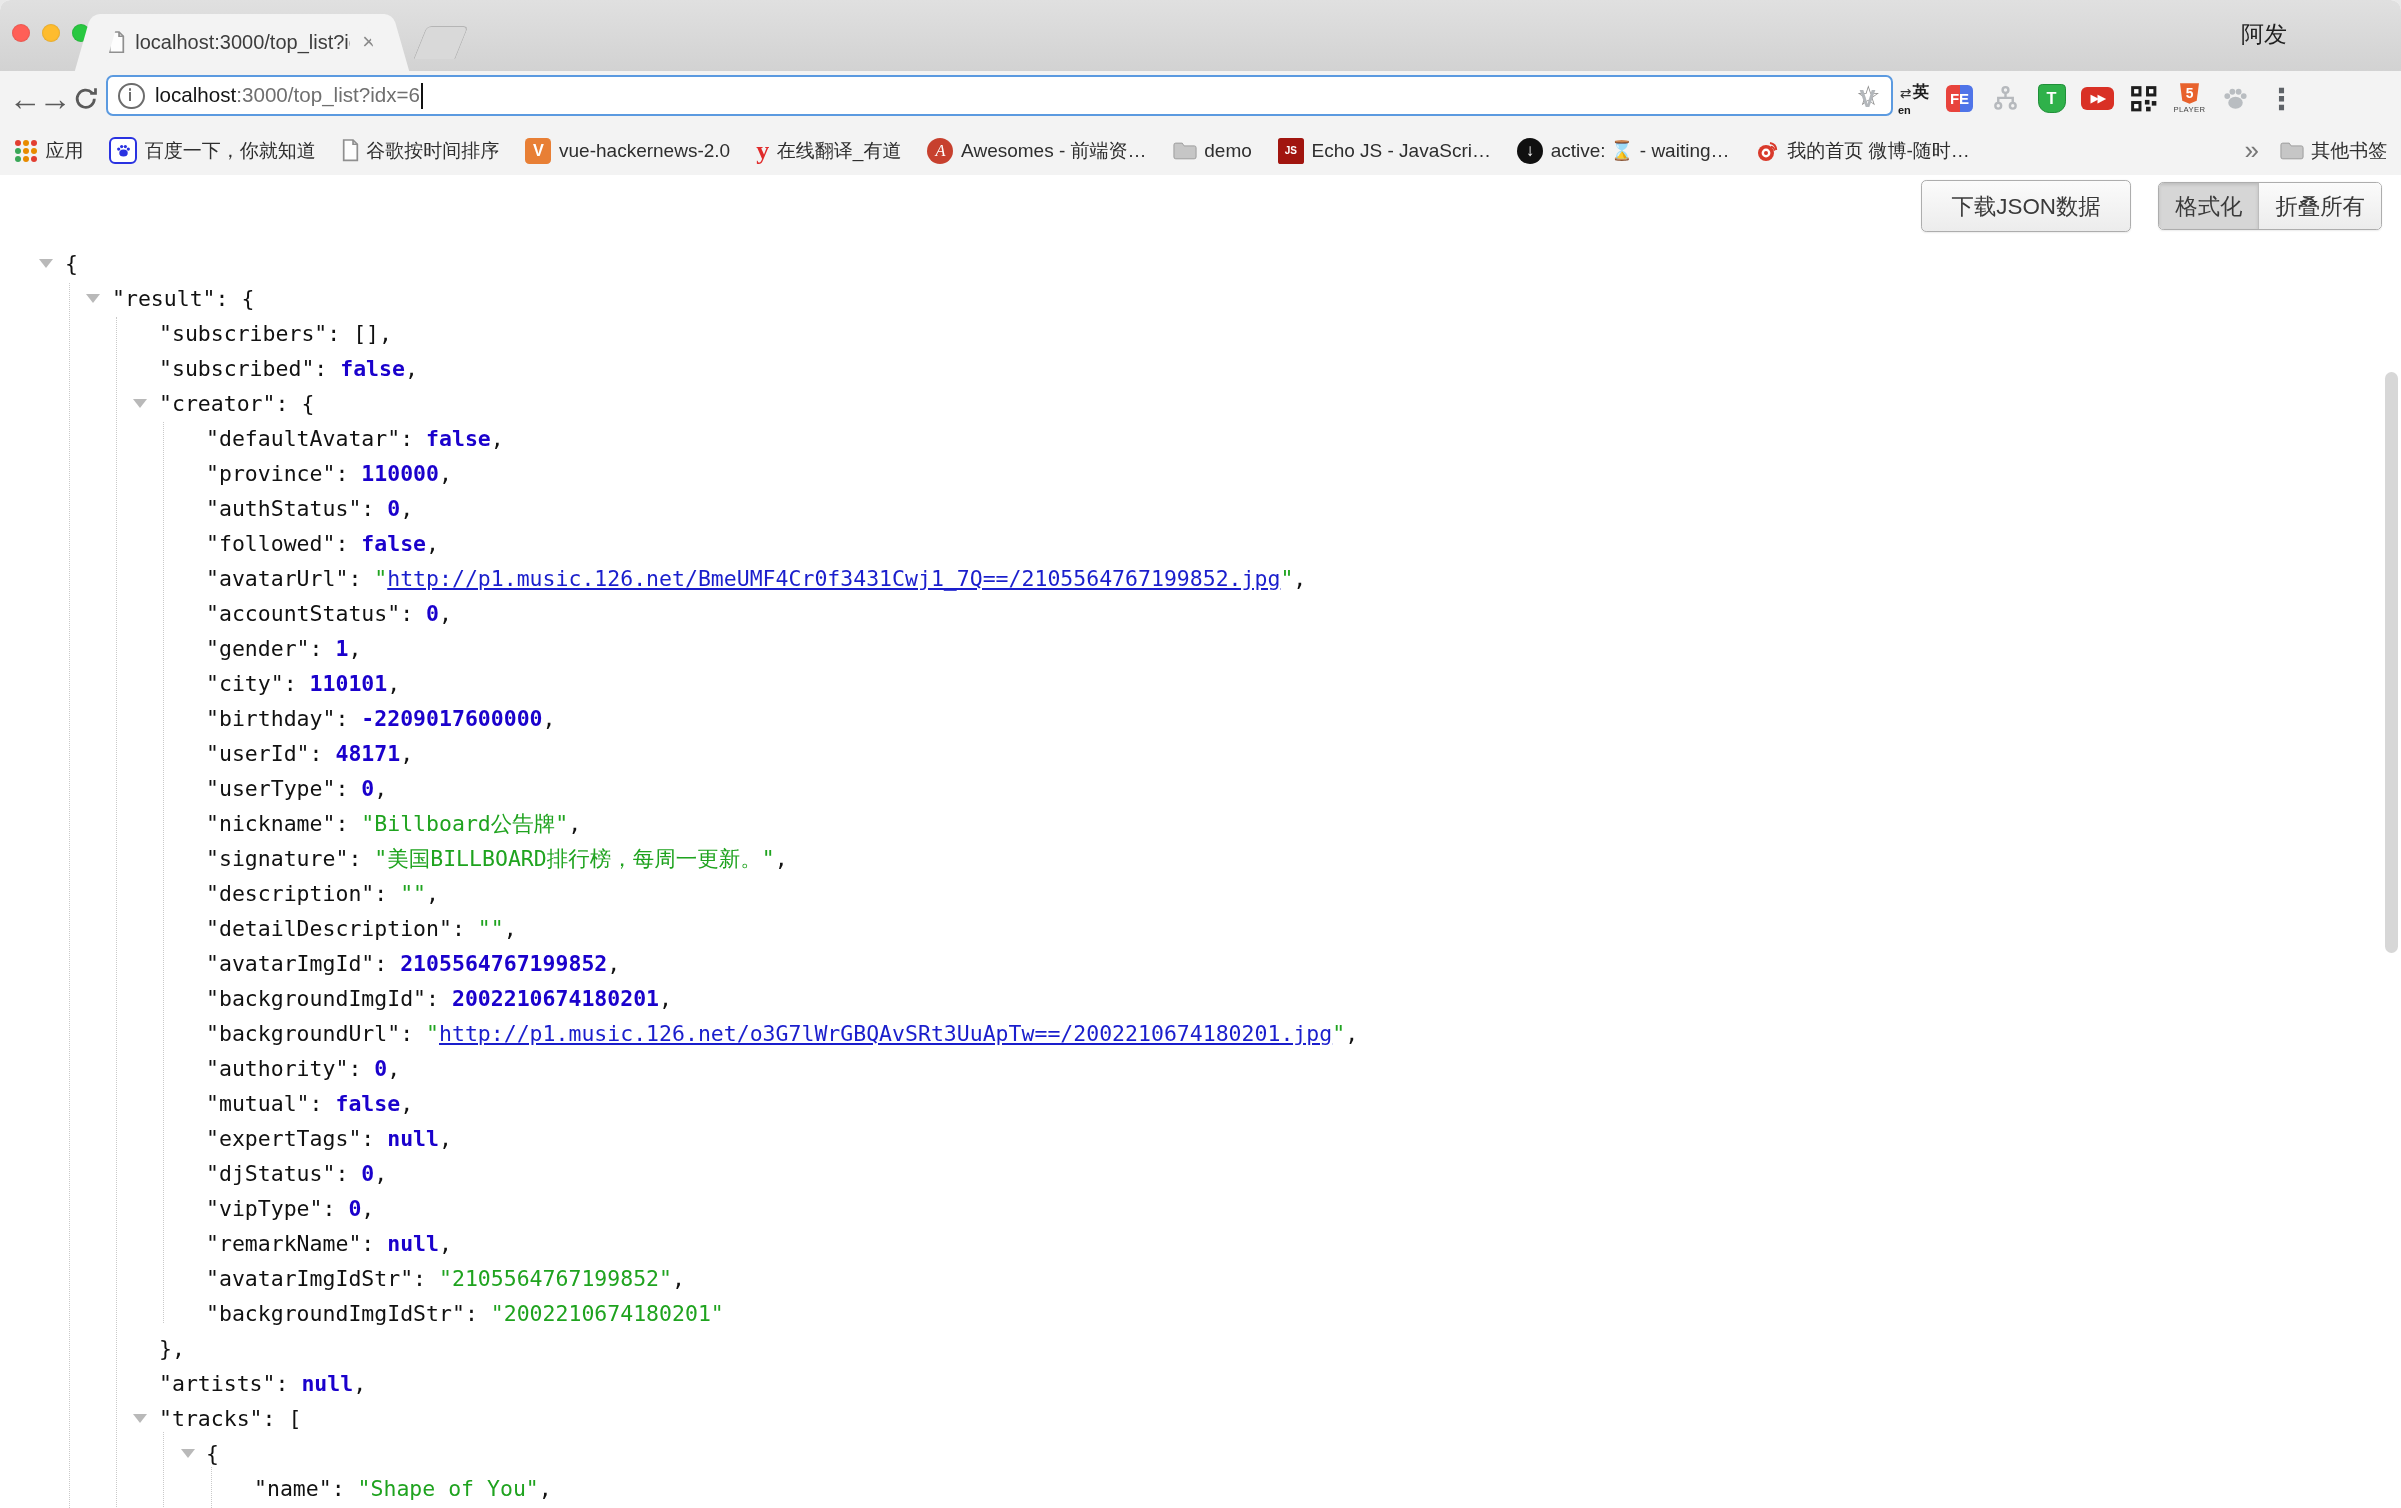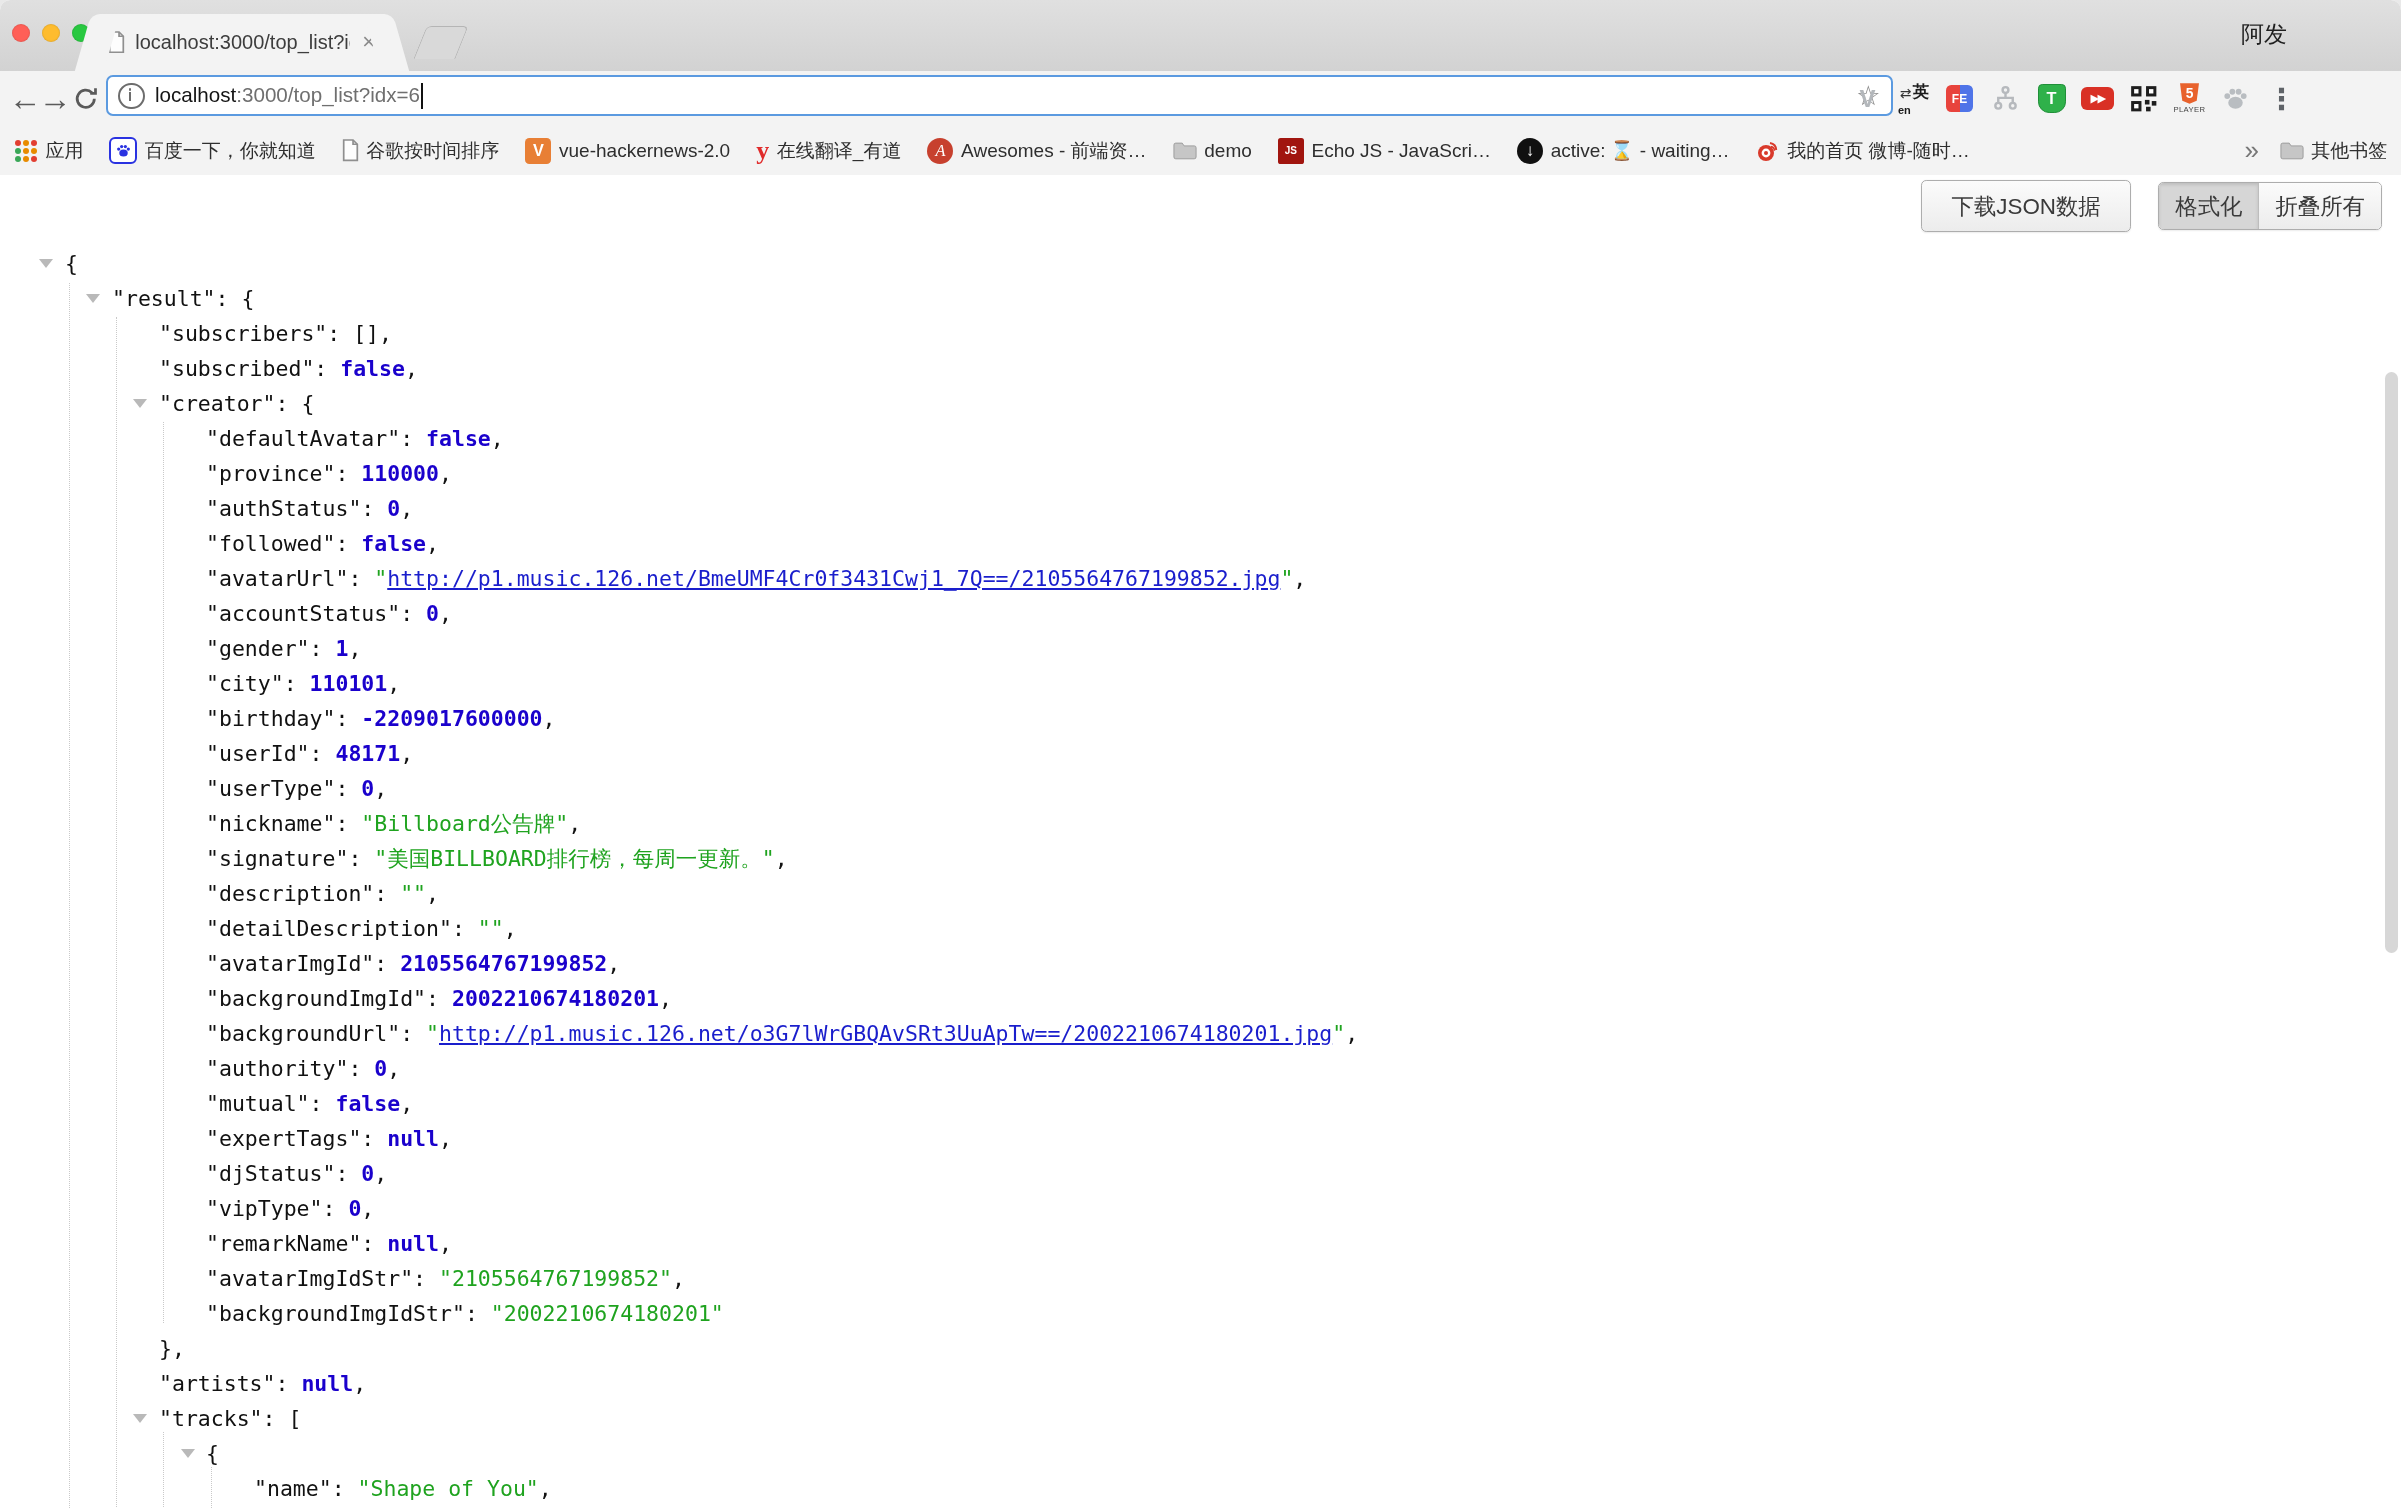--- a/index.html
+++ b/index.html
@@ -38,21 +38,21 @@
   .star{margin-left:auto;font-size:27.5px;color:#8e8e8e;line-height:1;}
   .extensions{position:absolute;top:0;right:103px;height:55px;display:flex;align-items:center;gap:13px;}
   .ext{width:33px;height:40px;display:flex;align-items:center;justify-content:center;flex-direction:column;}
 
   
   .vue-ext{font-size:24px;font-weight:bold;color:#b3b7bb;}
   .trans{position:relative;width:31px;height:31px;color:#1c1c1c;}
   .trans .t1{position:absolute;right:0;top:-1.7px;font-size:16.3px;font-weight:bold;}
   .trans .t2{position:absolute;left:0;bottom:-1.7px;font-size:11px;font-weight:bold;}
   .trans .t3{position:absolute;left:1.7px;top:1.7px;font-size:13.8px;color:#333;}
-  .fe{width:27.5px;height:27.5px;border-radius:5.2px;color:#fff;font-weight:bold;font-size:12px;
+  .fe{width:27.5px;height:27.5px;border-radius:5.2px;color:#fff;font-weight:bold;font-size:15px;
     display:flex;align-items:center;justify-content:center;background:linear-gradient(90deg,#e8433c 50%,#4f74e8 50%);}
   .tm{width:26px;height:27.5px;background:#2fb14a;border:1.7px solid #1f8f38;border-radius:4.3px 4.3px 11.2px 11.2px;
     color:#fff;font-weight:bold;font-size:16.3px;display:flex;align-items:center;justify-content:center;}
   .ff{width:33px;height:23px;background:#d93025;border-radius:6px;color:#fff;font-size:11.2px;letter-spacing:-1.7px;
     display:flex;align-items:center;justify-content:center;}
   .h5shield{width:19px;height:20.6px;background:#e8622c;color:#fff;font-weight:bold;font-size:13.8px;
     clip-path:polygon(0 0,100% 0,88% 85%,50% 100%,12% 85%);display:flex;align-items:center;justify-content:center;}
   .h5label{font-size:7.7px;color:#444;letter-spacing:0.4px;margin-top:0.9px;}
   .menu-dots{font-size:29px;font-weight:bold;color:#5f6368;}
 

